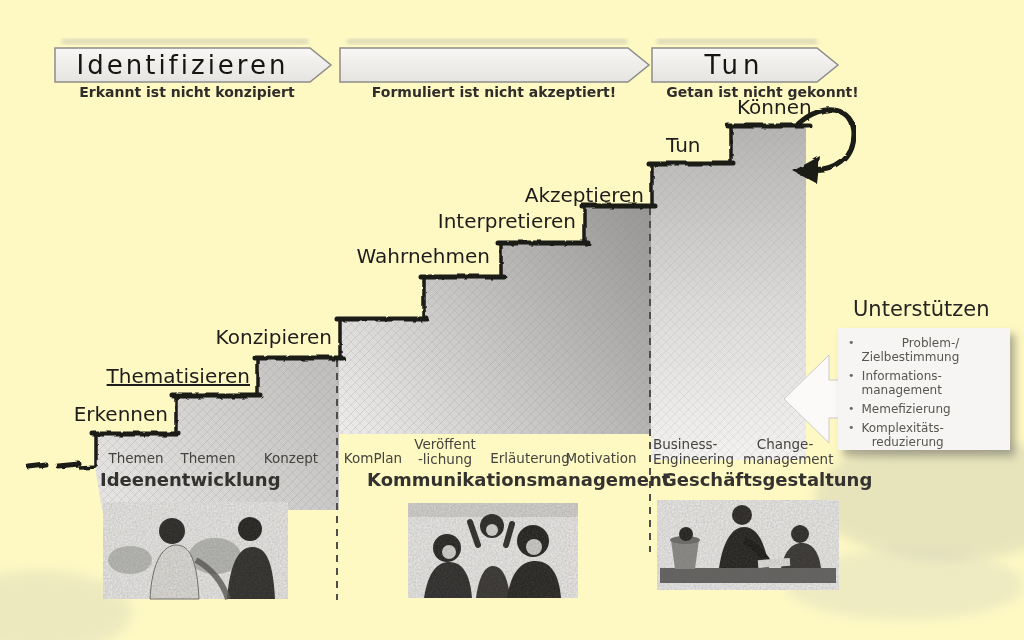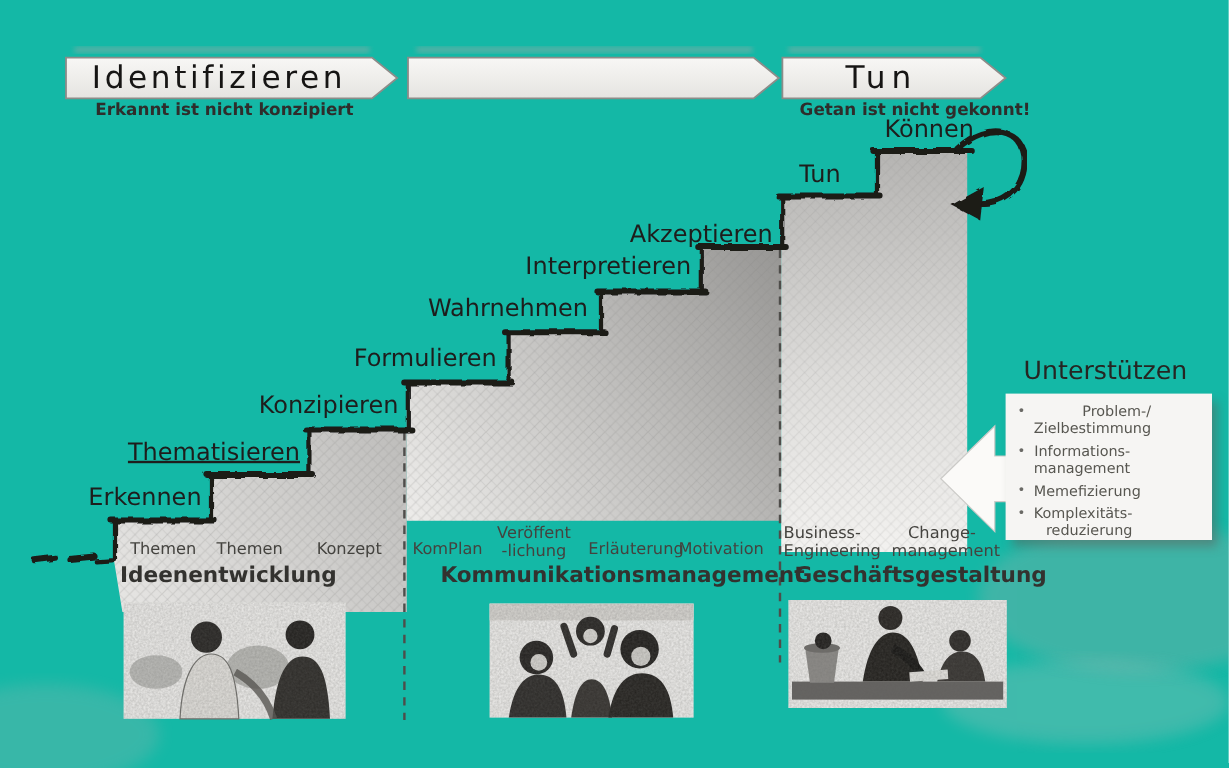--- a/index.html
+++ b/index.html
@@ -1,16 +1,16 @@
 <!DOCTYPE html>
 <html><head>
 <meta charset="utf-8">
 <style>
   html,body{margin:0;padding:0;background:#fdfdfc;}
-  .stage{position:relative;width:1024px;height:640px;background:#14b8a6;overflow:hidden;
+  .stage{position:relative;width:1024px;height:640px;background:#fef9c3;overflow:hidden;
          font-family:"DejaVu Sans",sans-serif;color:#222;}
   .art{position:absolute;left:0;top:0;width:1024px;height:640px;}
 
   .banner-title{position:absolute;height:34px;line-height:34px;text-align:center;
                 font-size:26px;color:#161514;white-space:nowrap;}
   .b1{left:55px;top:48px;width:255px;letter-spacing:3px;}
   .b2{left:340px;top:48px;width:288px;letter-spacing:6px;}
   .b3{left:652px;top:48px;width:165px;letter-spacing:5px;}
 
   .subtitle{position:absolute;text-align:center;font-size:14px;font-weight:bold;
@@ -175,26 +175,26 @@
       <circle cx="800" cy="534" r="9" fill="#2a2724"></circle>
       <path d="M781,568 C785,549 793,543 802,543 C813,543 819,553 821,568 Z" fill="#35322f"></path>
       <rect x="758" y="559" width="32" height="8" fill="#e8e6e2" transform="rotate(-4 774 563)"></rect>
       <rect x="657" y="500" width="182" height="90" filter="url(#grain)" opacity="0.45" fill="#555"></rect>
     </g>
   </svg>
 
   <div class="banner-title b1">Identifizieren</div>
   <div class="banner-title b3">Tun</div>
   <div class="subtitle s1">Erkannt ist nicht konzipiert</div>
+  <div class="subtitle s2">Formuliert ist nicht akzeptiert!</div>
   <div class="subtitle s3">Getan ist nicht gekonnt!</div>
 
   <div class="step st1">Erkennen</div>
   <div class="step st2">Thematisieren</div>
   <div class="step st3">Konzipieren</div>
-  <div class="step st4">Formulieren</div>
   <div class="step st5">Wahrnehmen</div>
   <div class="step st6">Interpretieren</div>
   <div class="step st7">Akzeptieren</div>
   <div class="step st8">Tun</div>
   <div class="step st9">Können</div>
 
   <div class="artifact a-ideen">
       <span>Themen</span>
     </div>
   <div class="artifact a-themen">

